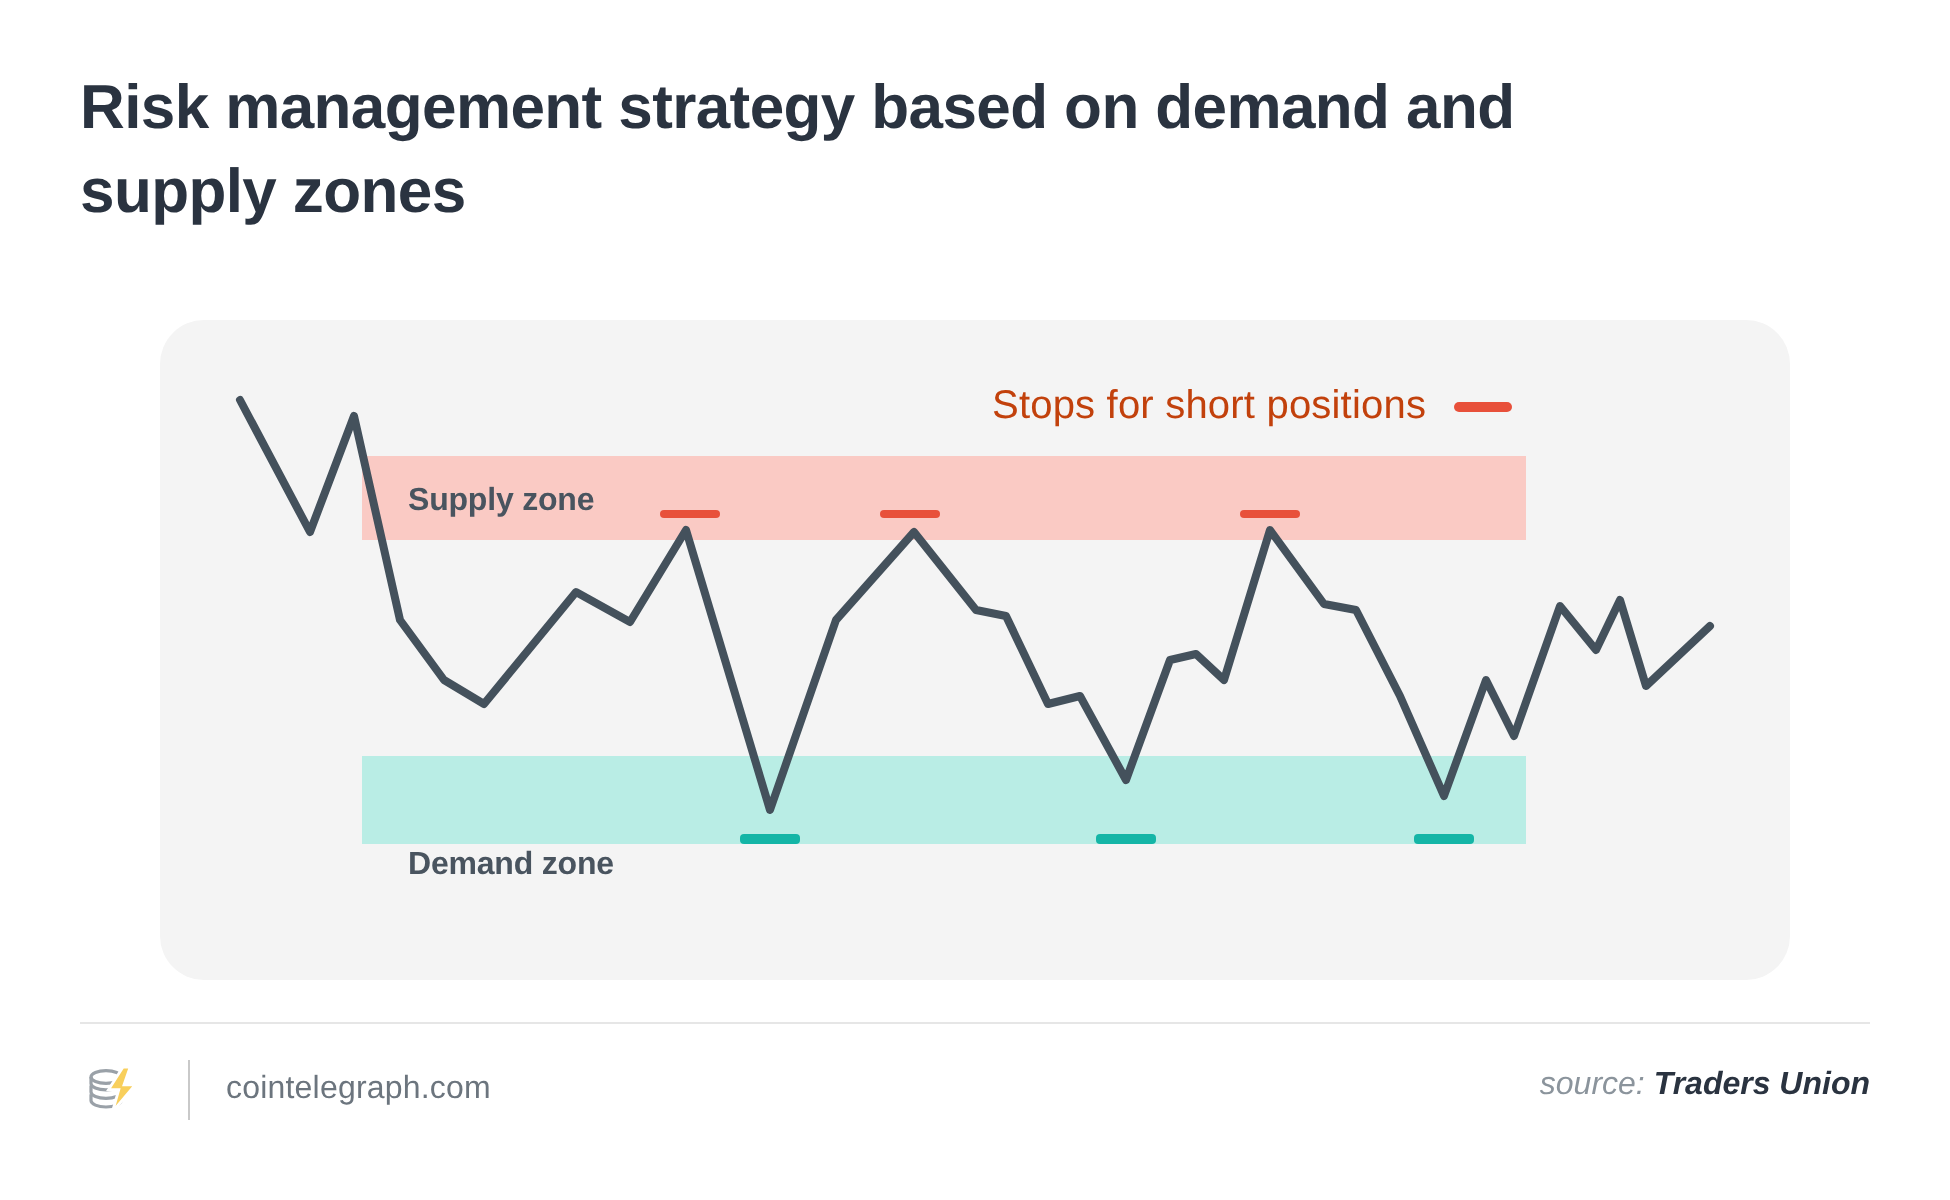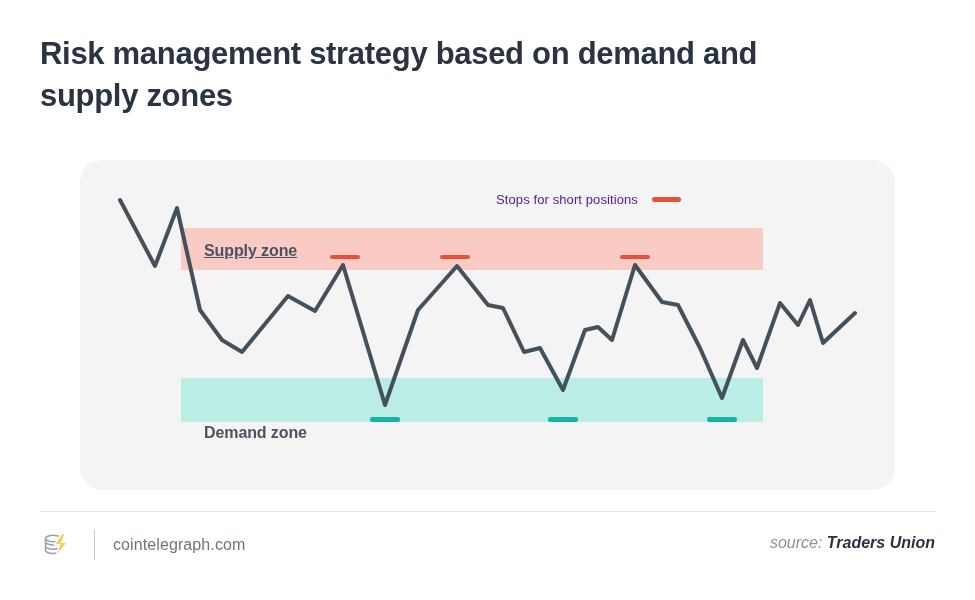--- a/index.html
+++ b/index.html
@@ -41,36 +41,36 @@
   #supply-zone { top: 68px;  height: 42px; background: #facac4; }
   #demand-zone { top: 218px; height: 44px; background: #b9ede5; }
 
   .zone-label {
     position: absolute;
     font-size: 16px; font-weight: bold;
     color: #49545f;
     letter-spacing: -0.1px;
     white-space: nowrap;
   }
-  #supply-zone-label { left: 124px; top: 82px; text-decoration: underline; }
+  #supply-zone-label { left: 124px; top: 82px; }
   #demand-zone-label { left: 124px; top: 232px; margin-top: 32px; }
 
   
   .stop-mark { position: absolute; border-radius: 2px; }
   .stop-short { height: 4px; width: 30px; background: #e8503a; }
   .stop-long  { height: 5px; width: 30px; background: #14b5a6; }
 
   
   .legend-row {
     position: absolute;
     display: flex; align-items: center; gap: 14px;
     white-space: nowrap;
   }
   .legend-label {
-    font-size: 13px; color: #4c1d95;
+    font-size: 20px; color: #c2410c;
     letter-spacing: 0.1px;
   }
   .legend-swatch { display: block; border-radius: 3px; }
   .swatch-short { width: 29px; height: 5px; background: #e8503a; }
   .swatch-long  { width: 29px; height: 5px; background: #14b5a6; }
   #legend-short { left: 416px; top: 32px; }
   #legend-long  { left: 426px; top: 286px; }
 
   
   #footer-divider {

